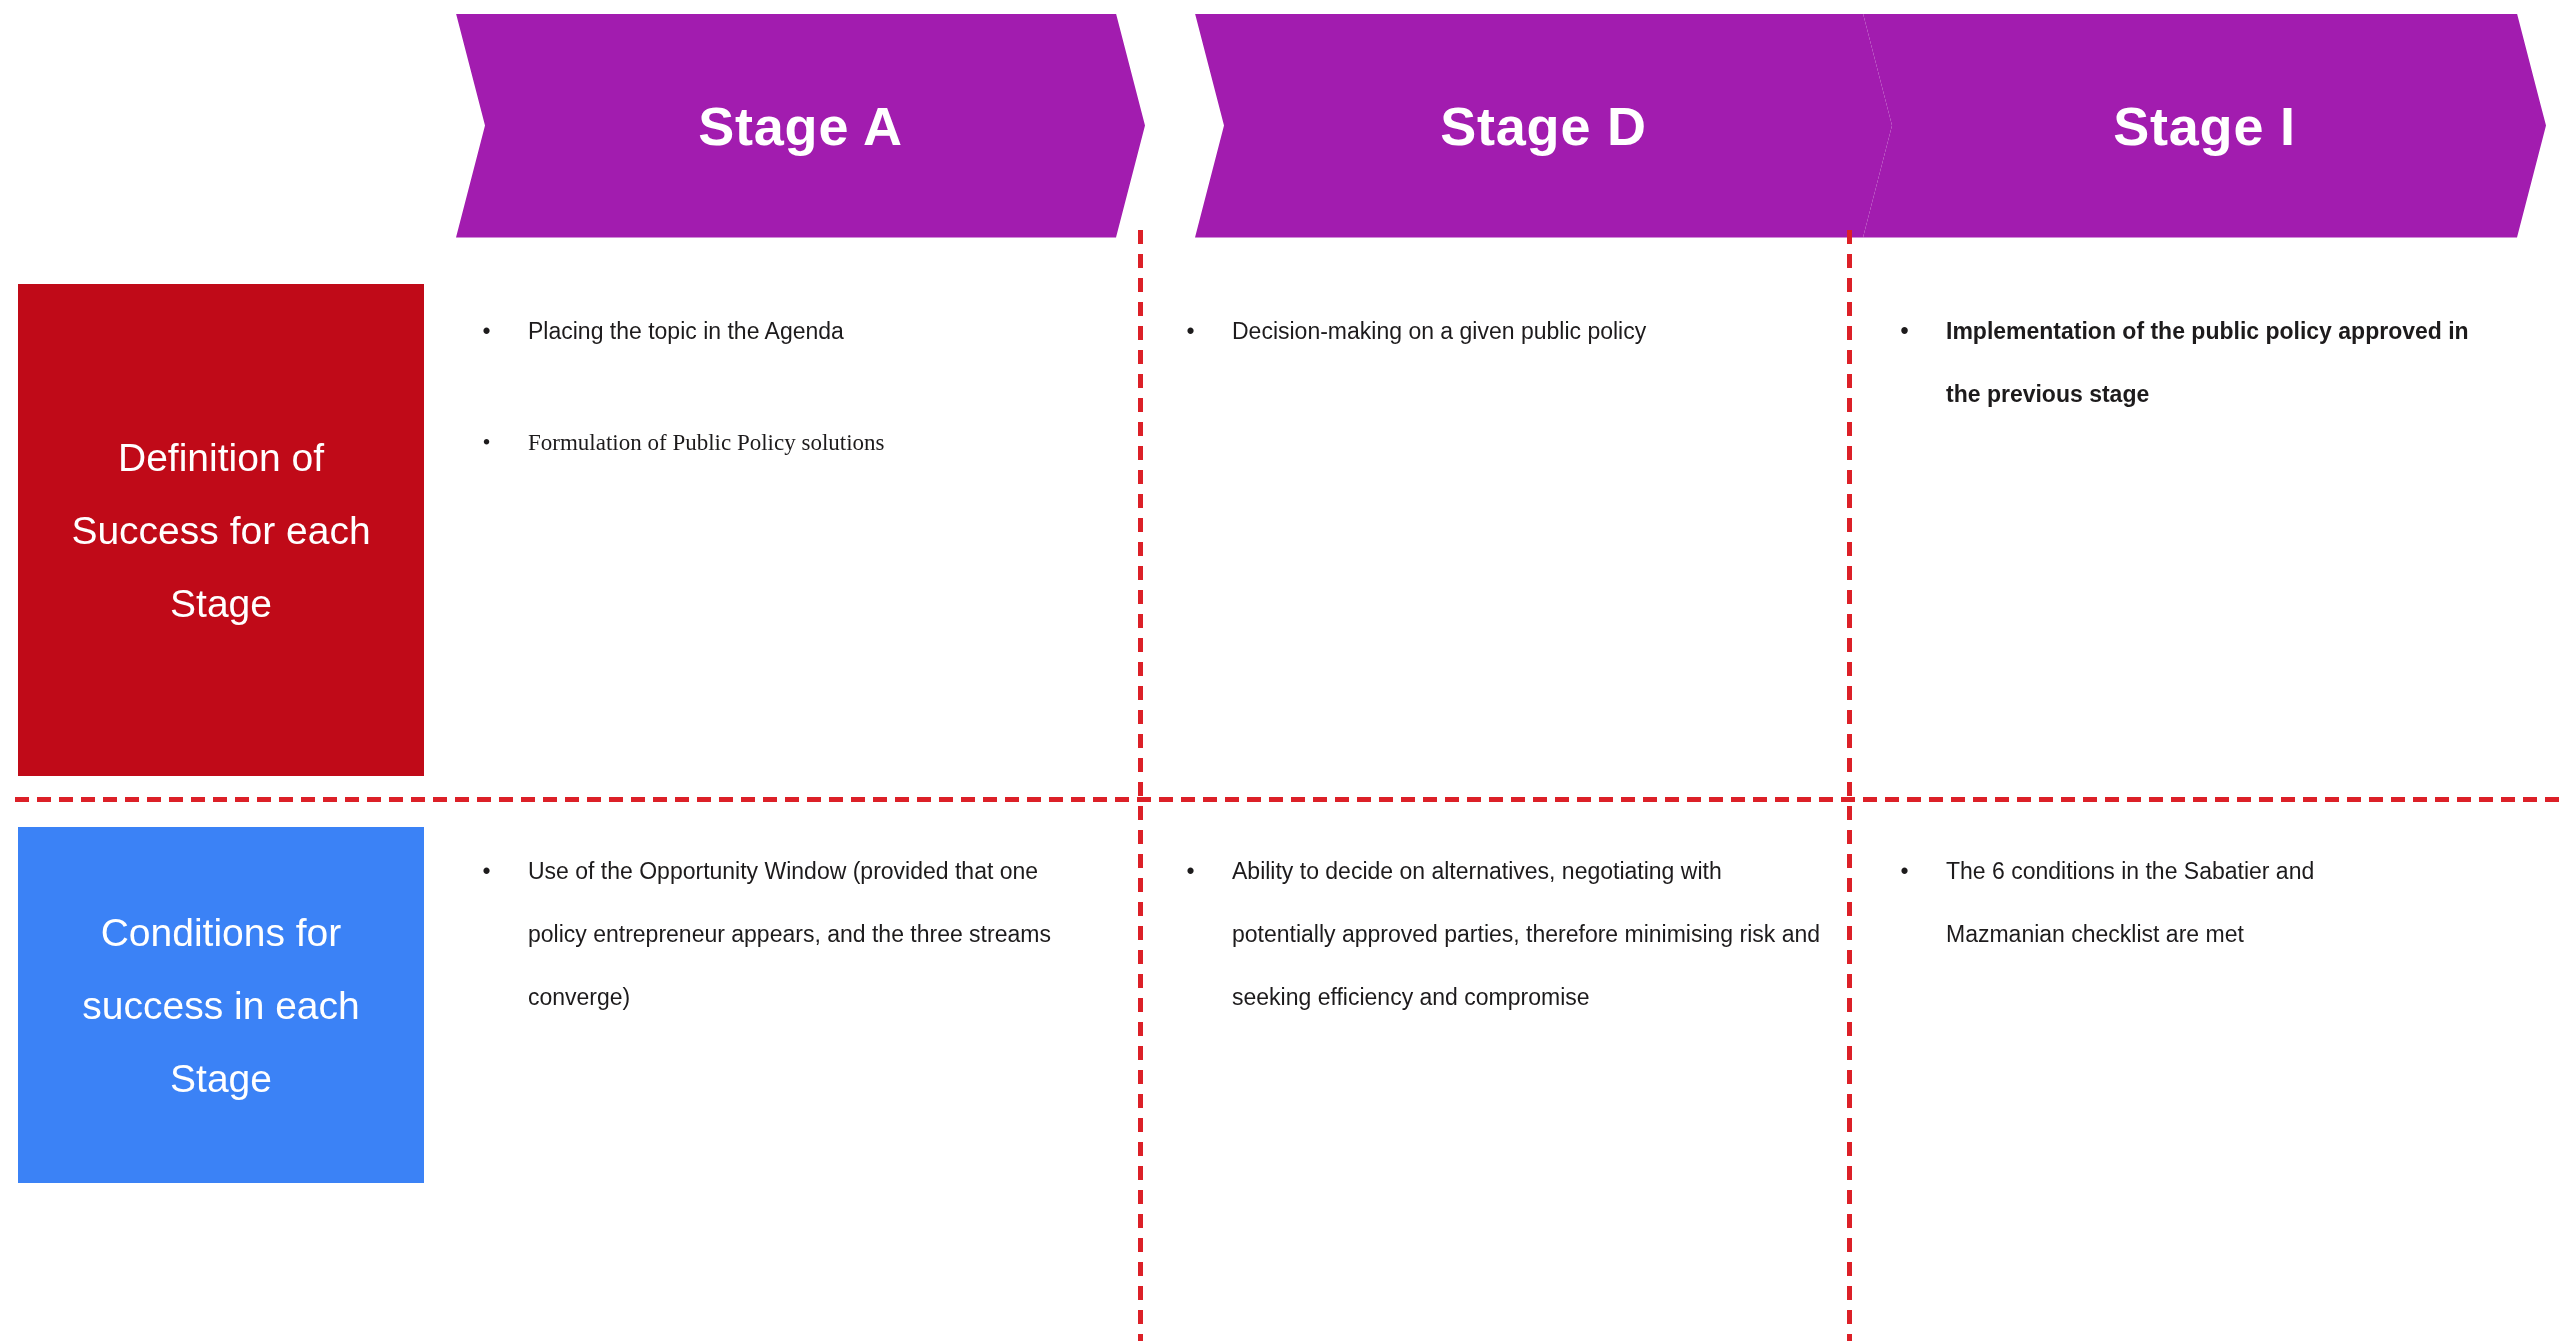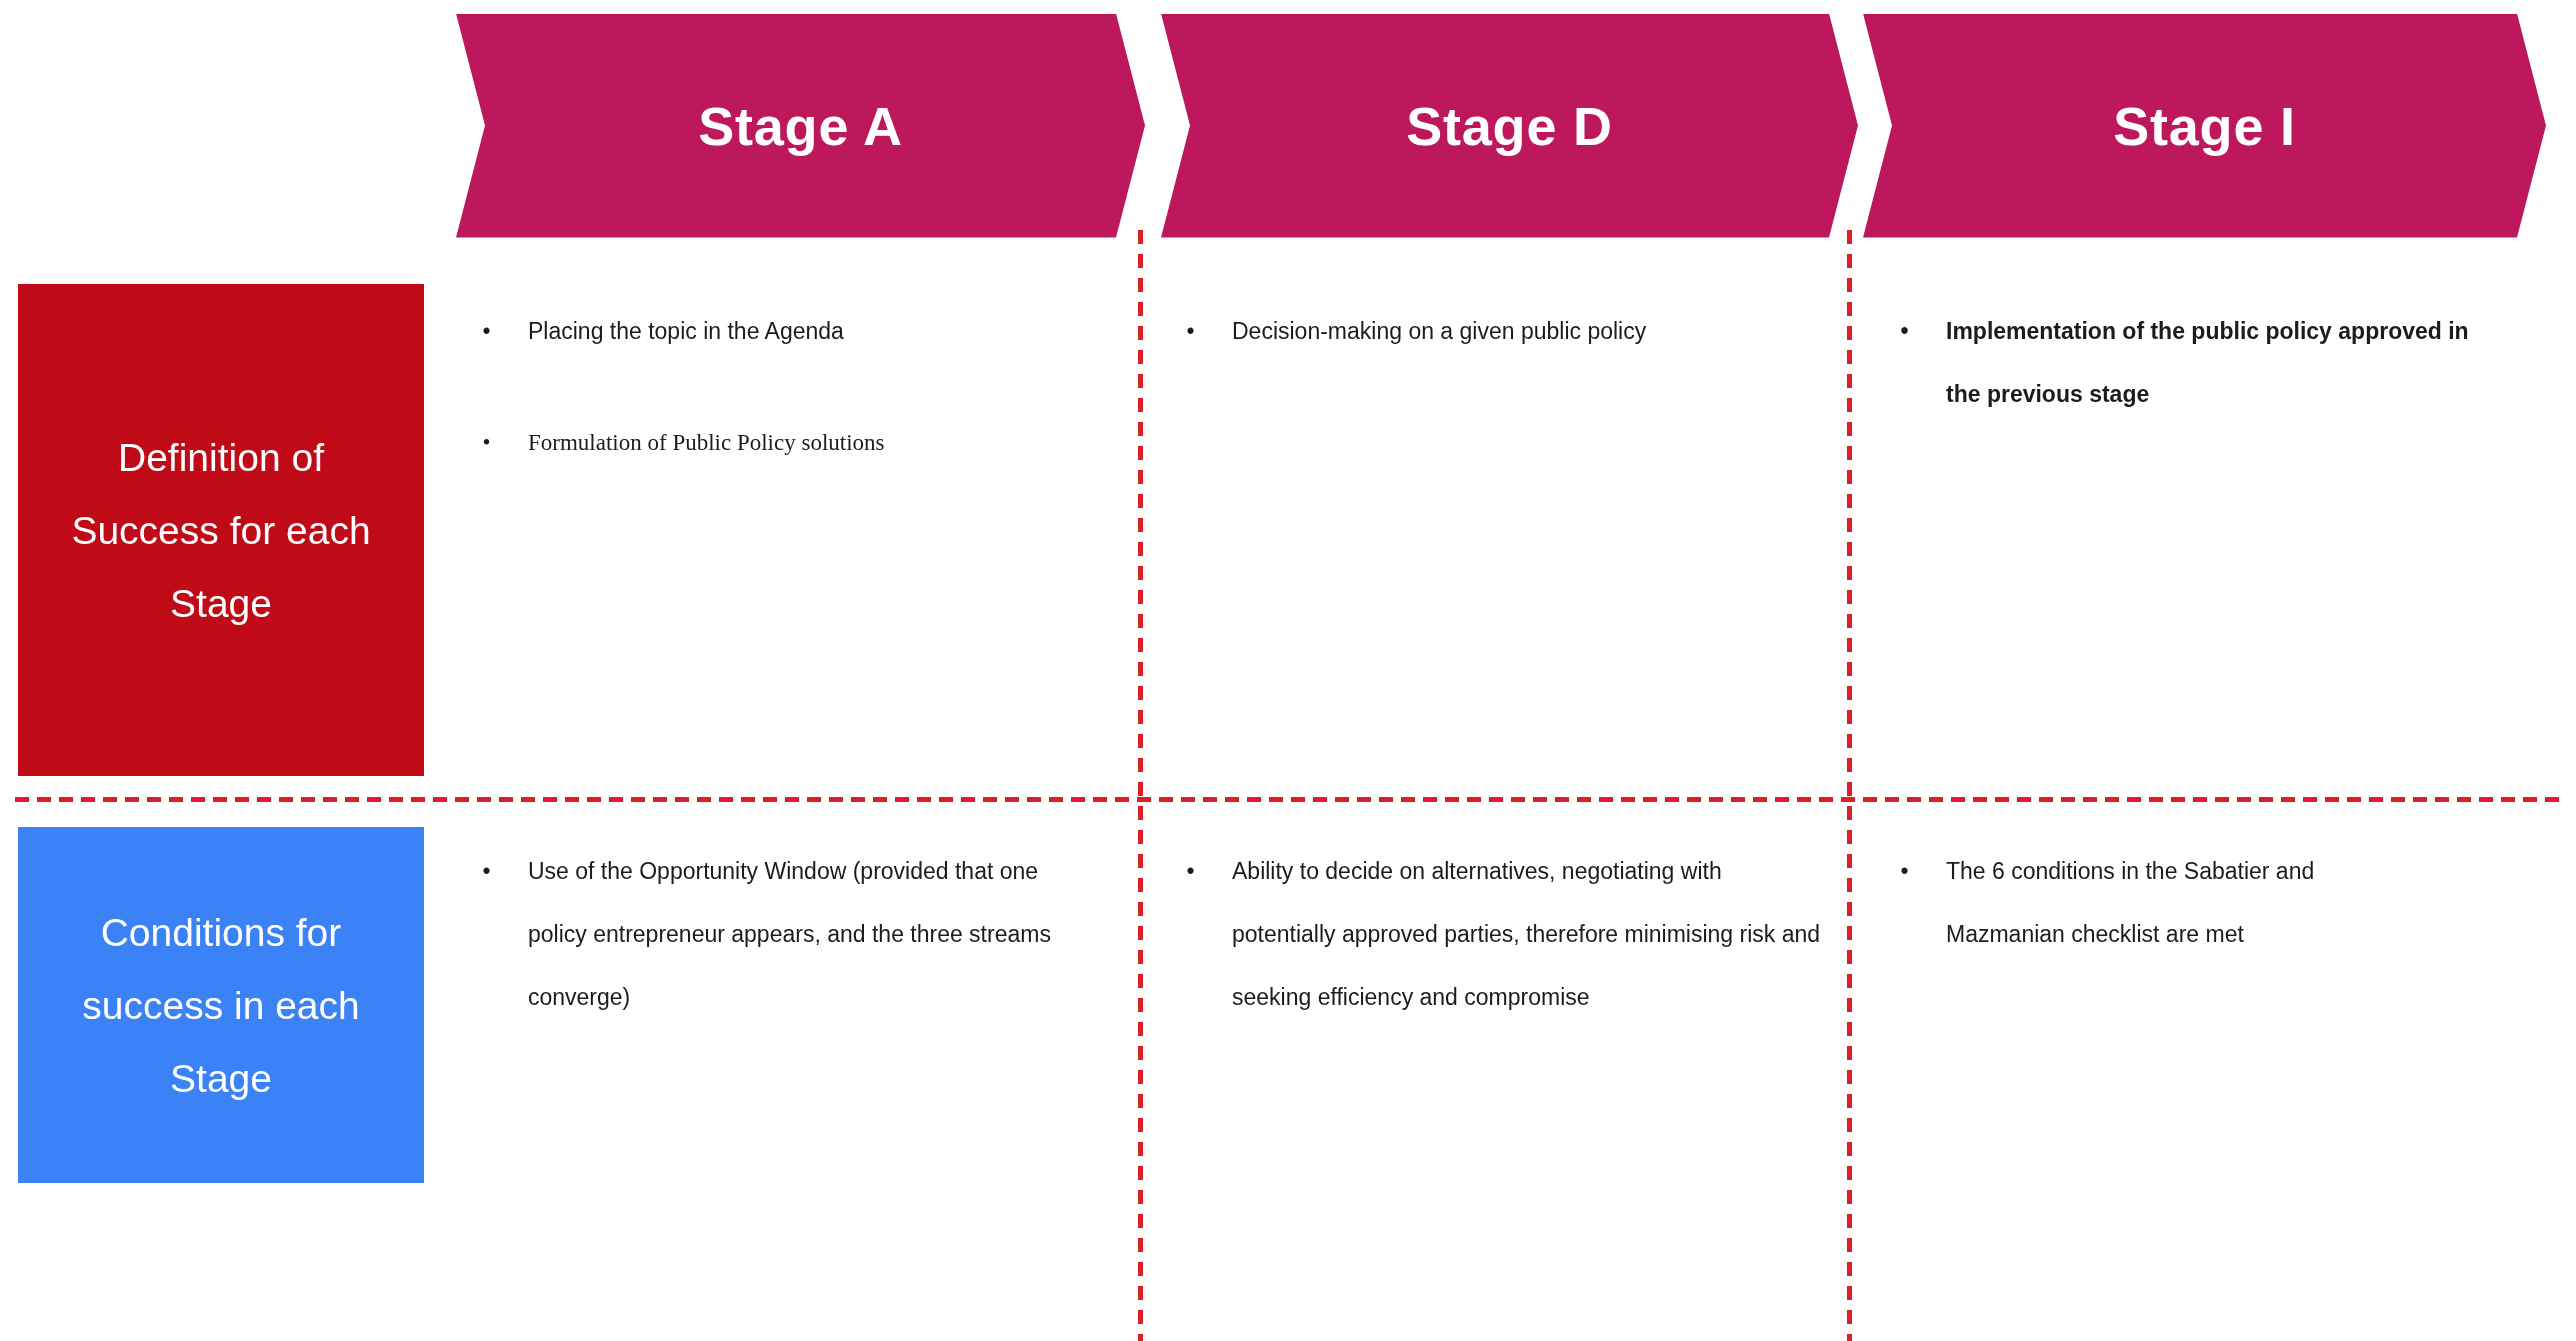--- a/index.html
+++ b/index.html
@@ -14,32 +14,32 @@
     height: 1342px;
     background: #ffffff;
     overflow: hidden;
   }
 
   
   .chevron {
     position: absolute;
     top: 13.6px;
     height: 224px;
-    background: #be185d;
+    background: #a21caf;
     clip-path: polygon(0 0, calc(100% - 29px) 0, 100% 50%, calc(100% - 29px) 100%, 0 100%, 29px 50%);
     display: flex;
     align-items: center;
     justify-content: center;
     color: #ffffff;
     font-size: 54px;
     font-weight: 700;
     letter-spacing: 0.8px;
   }
   .chev-a { left: 456px;  width: 689px; }
-  .chev-d { left: 1161px; width: 697px; }
+  .chev-d { left: 1195px; width: 697px; }
   .chev-i { left: 1863px; width: 683px; }
 
   
   .label-box {
     position: absolute;
     left: 18px;
     width: 406px;
     display: flex;
     align-items: center;
     justify-content: center;

